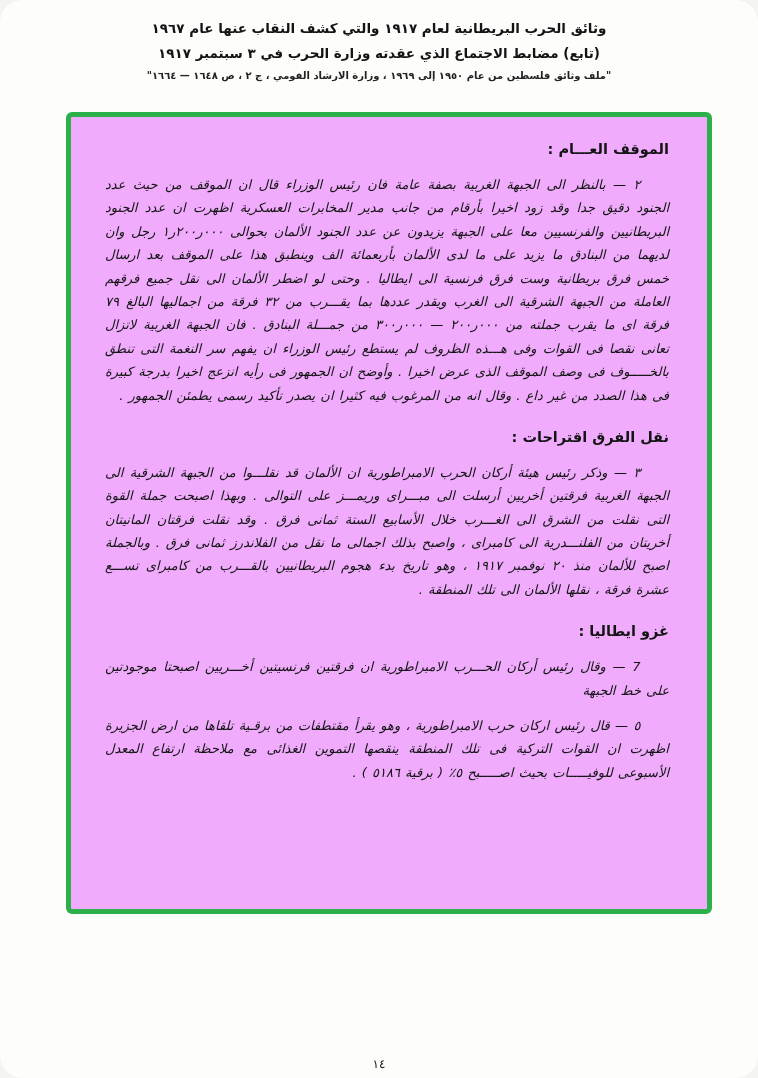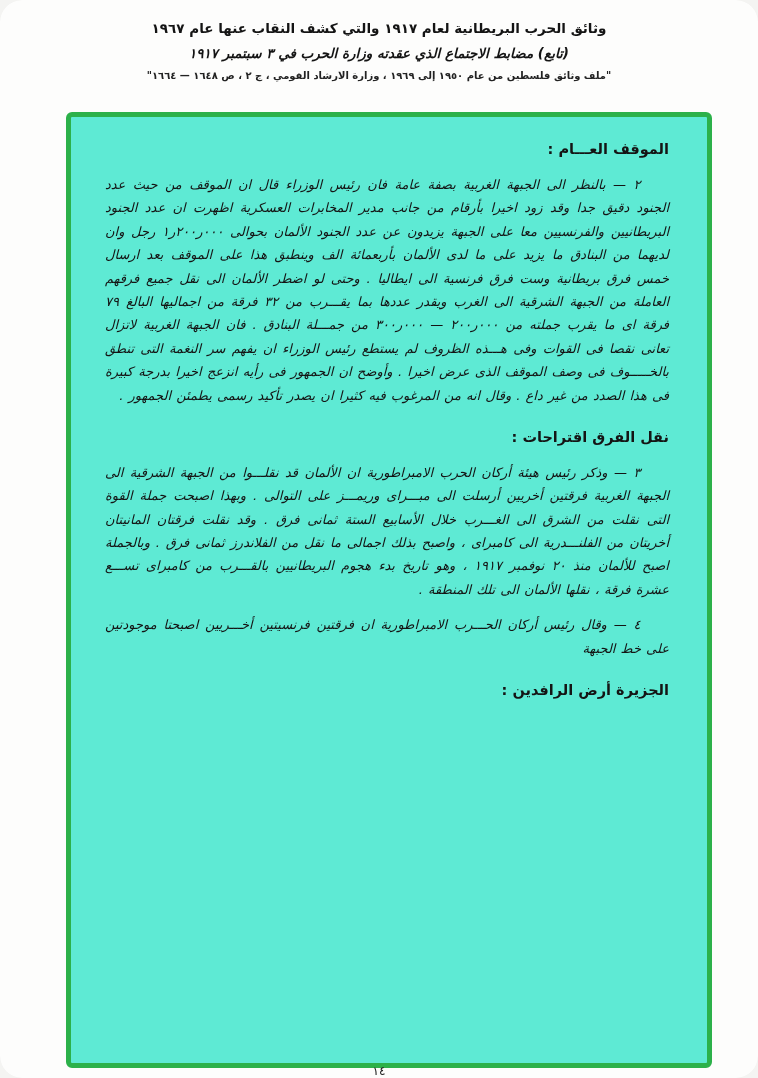--- a/index.html
+++ b/index.html
@@ -16,54 +16,55 @@
     background:#fdfdfc;
     direction:rtl;
     position:relative;
   }
   .doc-header {
     text-align:center;
     padding-top:20px;
     font-weight:bold;
   }
   .doc-header .h1 { font-size:13.5px; margin-bottom:9px; letter-spacing:0.2px; }
-  .doc-header .h2 { font-size:13.5px; margin-bottom:9px;font-style:italic; }
+  .doc-header .h2 { font-size:13.5px; margin-bottom:9px; }
   .doc-header .h3 { font-size:10px; font-weight:bold; color:#222; }
   .green-box {
     position:absolute;
     top:112px; left:66px;
-    width:646px; height:956px;
+    width:646px; height:802px;
     border:5px solid #2cb14a;
     border-radius:6px;
-    background:#5eead4;
+    background:#f0abfc;
     padding:24px 38px 16px 34px;
     overflow:hidden;
   }
   .sec-heading {
     font-size:14.5px;
     font-weight:bold;
     margin:22px 0 16px 0;
   }
   section:first-of-type .sec-heading { margin-top:0; }
   .para {
     font-size:13px;
     line-height:1.8;
     text-align:justify;
     text-indent:2.2em;
     margin-bottom:12px;
     word-spacing:1px;
     font-style:italic;
   }
   .page-footer {
     position:absolute;
-    bottom:0; left:0;
+    bottom:6px; left:0;
     width:100%;
     text-align:center;
     font-size:12px;
     color:#222;
+    font-family:Liberation Serif, serif;
   }
 </style>
 </head>
 <body>
 
 <div class="page">
 
   <header class="doc-header">
     <div class="h1">وثائق الحرب البريطانية لعام ١٩١٧ والتي كشف النقاب عنها عام ١٩٦٧</div>
     <div class="h2">(تابع) مضابط الاجتماع الذي عقدته وزارة الحرب في ٣ سبتمبر ١٩١٧</div>
@@ -76,25 +77,26 @@
       <h2 class="sec-heading">الموقف العـــام :</h2>
       <p class="para">٢ — بالنظر الى الجبهة الغربية بصفة عامة فان رئيس الوزراء قال ان الموقف من حيث عدد الجنود دقيق جدا وقد زود اخيرا بأرقام من جانب مدير المخابرات العسكرية اظهرت ان عدد الجنود البريطانيين والفرنسيين معا على الجبهة يزيدون عن عدد الجنود الألمان بحوالى ٠٠٠ر٢٠٠ر١ رجل وان لديهما من البنادق ما يزيد على ما لدى الألمان بأربعمائة الف وينطبق هذا على الموقف بعد ارسال خمس فرق بريطانية وست فرق فرنسية الى ايطاليا . وحتى لو اضطر الألمان الى نقل جميع فرقهم العاملة من الجبهة الشرقية الى الغرب ويقدر عددها بما يقـــرب من ٣٢ فرقة من اجماليها البالغ ٧٩ فرقة اى ما يقرب جملته من ٠٠٠ر٢٠٠ — ٠٠٠ر٣٠٠ من جمـــلة البنادق . فان الجبهة الغربية لاتزال تعانى نقصا فى القوات وفى هـــذه الظروف لم يستطع رئيس الوزراء ان يفهم سر النغمة التى تنطق بالخـــــوف فى وصف الموقف الذى عرض اخيرا . وأوضح ان الجمهور فى رأيه انزعج اخيرا بدرجة كبيرة فى هذا الصدد من غير داع . وقال انه من المرغوب فيه كثيرا ان يصدر تأكيد رسمى يطمئن الجمهور .</p>
     </section>
 
     <section>
       <h2 class="sec-heading">نقل الفرق اقتراحات :</h2>
       <p class="para">٣ — وذكر رئيس هيئة أركان الحرب الامبراطورية ان الألمان قد نقلـــوا من الجبهة الشرقية الى الجبهة الغربية فرقتين أخريين أرسلت الى مبـــراى وريمـــز على التوالى . وبهذا اصبحت جملة القوة التى نقلت من الشرق الى الغـــرب خلال الأسابيع الستة ثمانى فرق . وقد نقلت فرقتان المانيتان أخريتان من الفلنـــدرية الى كامبراى ، واصبح بذلك اجمالى ما نقل من الفلاندرز ثمانى فرق . وبالجملة اصبح للألمان منذ ٢٠ نوفمبر ١٩١٧ ، وهو تاريخ بدء هجوم البريطانيين بالقـــرب من كامبراى تســـع عشرة فرقة ، نقلها الألمان الى تلك المنطقة .</p>
     </section>
 
     <section>
-      <p class="para">٤ — وقال رئيس أركان الحـــرب الامبراطورية ان فرقتين فرنسيتين أخـــريين اصبحتا موجودتين على خط الجبهة</p>
+      <h2 class="sec-heading">غزو ايطاليا :</h2>
+      <p class="para">7 — وقال رئيس أركان الحـــرب الامبراطورية ان فرقتين فرنسيتين أخـــريين اصبحتا موجودتين على خط الجبهة</p>
     </section>
 
     <section>
-      <h2 class="sec-heading">الجزيرة أرض الرافدين :</h2>
+      <p class="para">٥ — قال رئيس اركان حرب الامبراطورية ، وهو يقرأ مقتطفات من برقـية تلقاها من ارض الجزيرة اظهرت ان القوات التركية فى تلك المنطقة ينقصها التموين الغذائى مع ملاحظة ارتفاع المعدل الأسبوعى للوفيـــــات بحيث اصـــــبح ٥٪ ( برقية ٥١٨٦ ) .</p>
     </section>
 
   </div>
 
   <footer class="page-footer">
     <span>١٤</span>
   </footer>
 
 </div>
 

